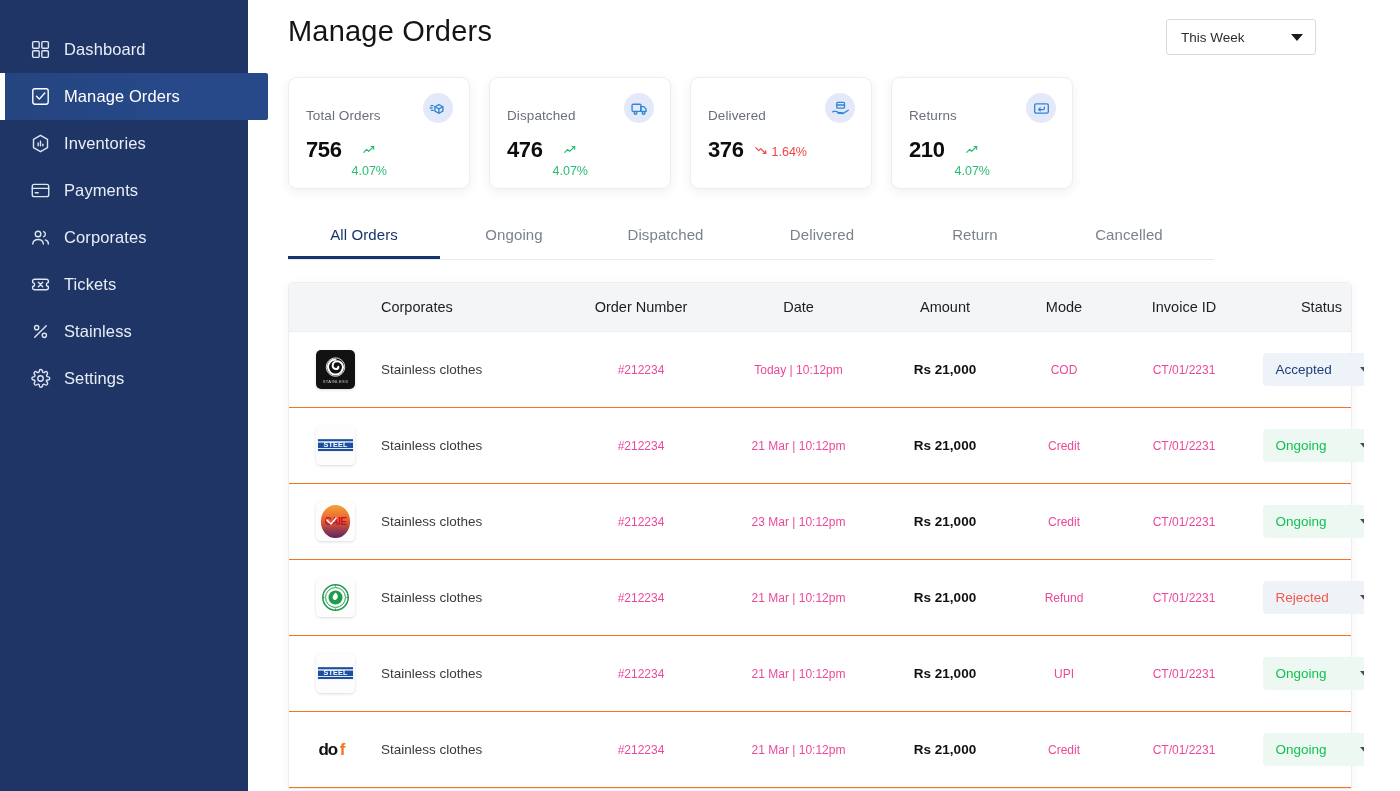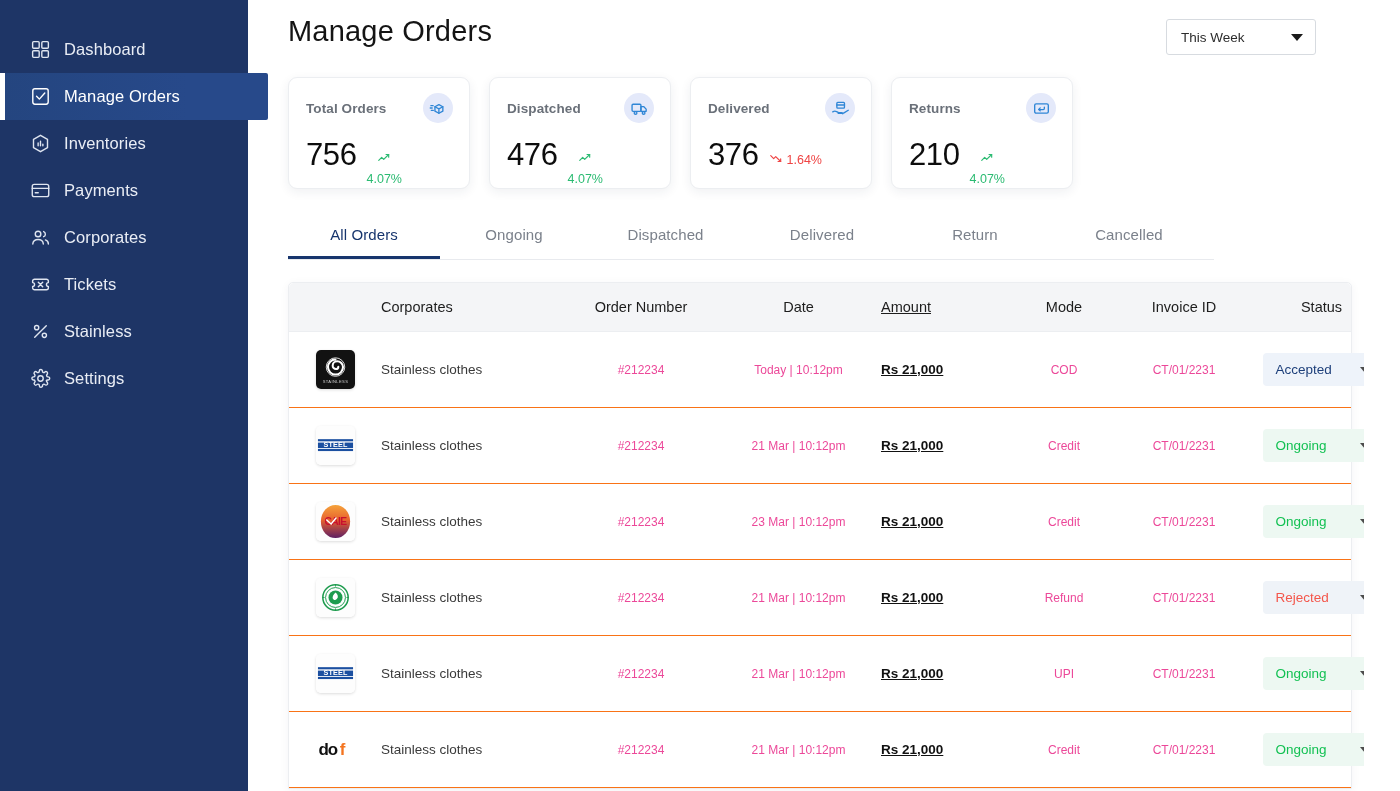--- a/index.html
+++ b/index.html
@@ -113,41 +113,41 @@
     width: 182px;
     height: 112px;
     border: 1px solid #eceef1;
     border-radius: 9px;
     background: #fff;
     box-shadow: 0 3px 11px rgba(34,44,70,.07);
     padding: 15px 16px 0 17px;
     position: relative;
   }
   .card-top {
-    display: flex; align-items: center; justify-content: space-between; font-weight: bold;
+    display: flex; align-items: flex-end; justify-content: space-between;
   }
   .card-label {
     font-size: 13.5px;
     color: #6a7079;
     letter-spacing: .1px;
   }
   .card-icon {
     width: 30px; height: 30px;
     border-radius: 50%;
     background: #e4e9fa;
     display: flex; align-items: center; justify-content: center;
     flex: 0 0 30px;
   }
   .card-bottom {
     display: flex; align-items: baseline; gap: 10px;
     margin-top: 14px;
   }
   .card-value {
-    font-size: 31px;
-    font-weight: 400;
+    font-size: 22px;
+    font-weight: 700;
     color: #0d0d0d;
     letter-spacing: -.4px;
   }
   .delta {
     font-size: 12.5px;
     display: inline-flex;
     align-items: center;
     gap: 4px;
   }
   .delta.up { color: #2bbb72; flex-direction: column; }
@@ -201,21 +201,21 @@
     display: flex;
     align-items: center;
     height: 76px;
     border-bottom: 1px solid #f97316;
     background: #fff;
   }
   .c-logo   { width: 92px; display:flex; justify-content:center; align-items:center; flex:0 0 92px;}
   .c-corp   { width: 185px; flex:0 0 185px; }
   .c-order  { width: 150px; flex:0 0 150px; text-align: center;}
   .c-date   { width: 165px; flex:0 0 165px; text-align: center;}
-  .c-amount { width: 128px; flex:0 0 128px;  text-decoration: underline;}
+  .c-amount { width: 128px; flex:0 0 128px; text-align: center;}
   .c-mode   { width: 110px; flex:0 0 110px; text-align: center;}
   .c-inv    { width: 130px; flex:0 0 130px; text-align: center;}
   .c-status { width: 145px; flex:0 0 145px; display:flex; justify-content:center;}
   .c-menu   { width: 55px; flex:0 0 55px; display:flex; justify-content:center;}
 
   .th {
     font-size: 14.5px;
     color: #1d1d1d;
     font-weight: 400;
   }

